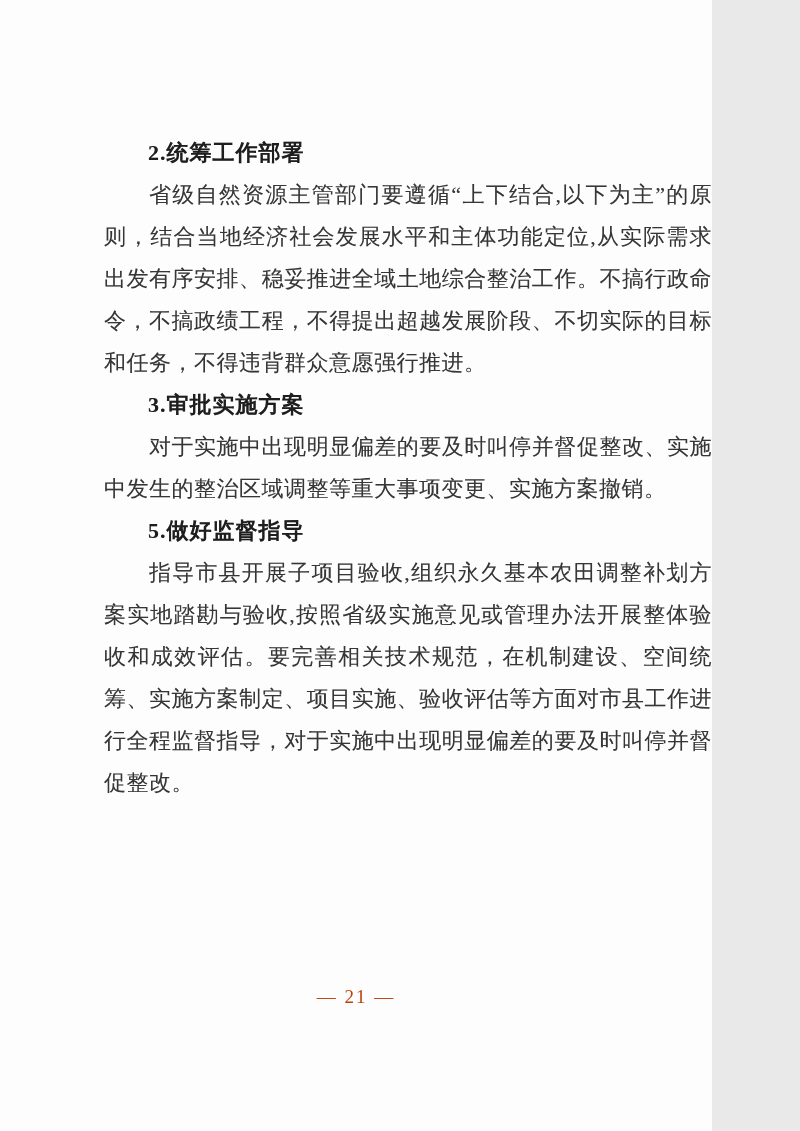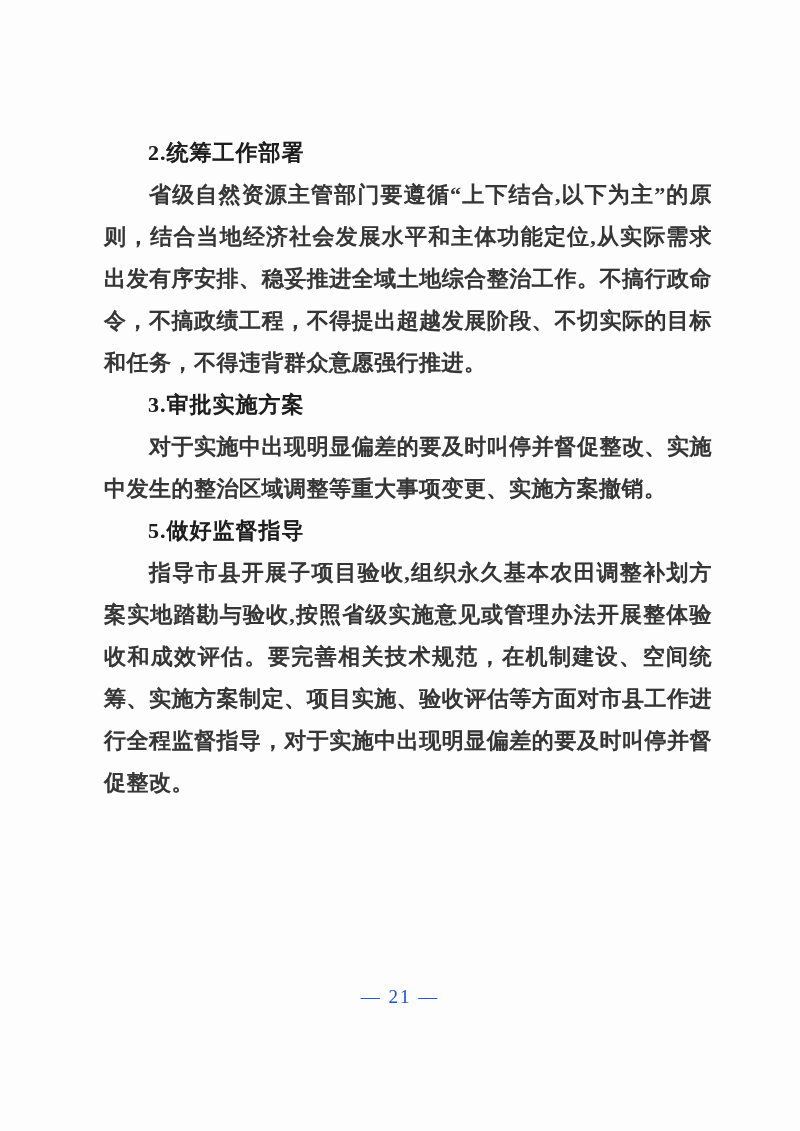--- a/index.html
+++ b/index.html
@@ -8,21 +8,21 @@
     --heading-text:#1e1e1e;
   }
   html,body{margin:0;padding:0;}
   body{
     width:800px;height:1131px;
     background:#e9e9e9;
     font-family:"Liberation Serif","DejaVu Serif",serif;
   }
   .page{
     position:relative;
-    width:800px;height:1131px;
+    width:712px;height:1131px;
     background:var(--bg);
     box-sizing:border-box;
     overflow:hidden;
   }
   .content{
     position:absolute;
     left:104px;
     top:132px;
     width:608px;
   }
@@ -40,32 +40,31 @@
   .section-paragraph{
     margin:0;
     font-size:22px;
     line-height:42px;
     color:var(--body-text);
     text-indent:45px;
     text-align:justify;
     text-justify:inter-character;
     letter-spacing:0.5px;
     text-shadow:0 0 0.5px rgba(40,40,40,0.25);
-    font-weight:bold;
   }
   .footer{
     position:absolute;
     left:0;right:0;
     top:986px;
     text-align:center;
   }
   .page-number{
     font-size:19px;
     letter-spacing:2px;
-    color:#1d4ed8;
+    color:#c2410c;
   }
 </style>
 </head>
 <body>
 
 <div class="page">
   <main class="content">
 
     <section>
       <h2 class="section-heading">2.统筹工作部署</h2>

